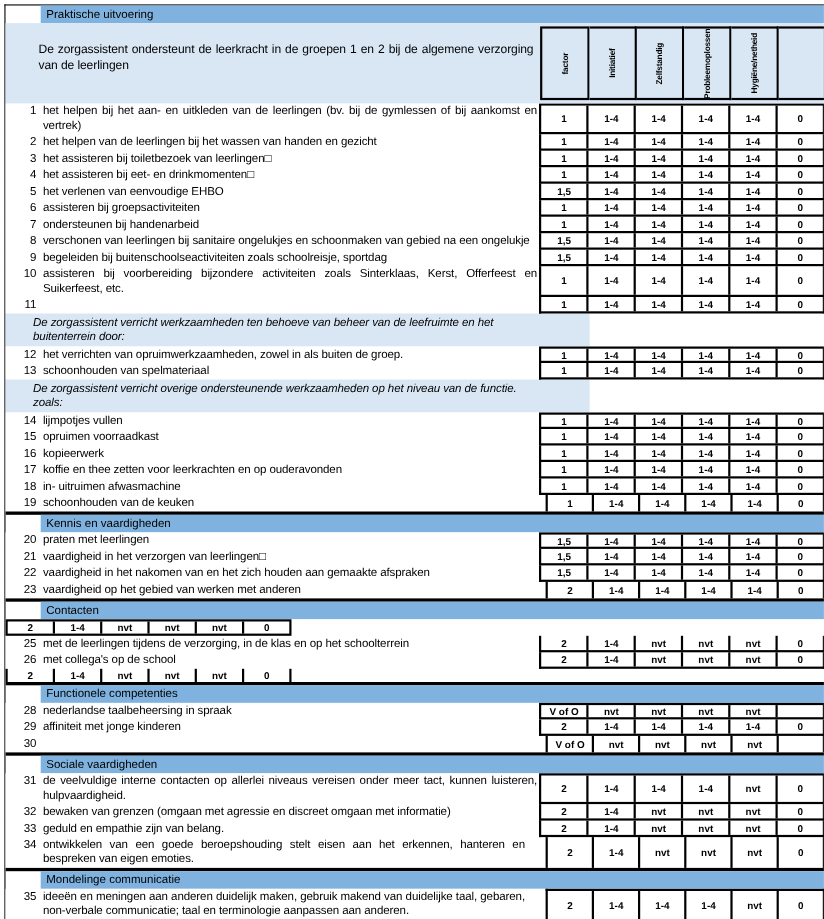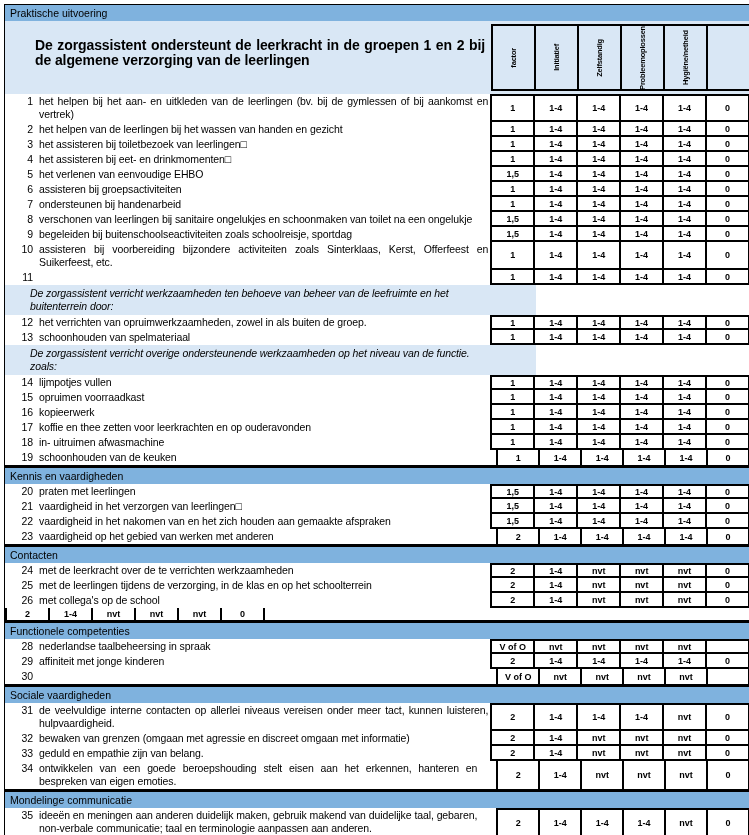--- a/index.html
+++ b/index.html
@@ -9,26 +9,27 @@
     color:#000;
     padding:4px 0 8px 4px;
   }
   .doc { width:746px; border-left:1px solid #000; border-top:1px solid #000; }
 
   .section-bar {
     height:16px; line-height:16px;
     background:var(--bar-blue,#7FB2DE);
     font-size:10.5px; padding-left:5px;
     overflow:hidden;
+    margin-left:32px;
   }
 
   .header-block { height:73px; background:var(--light-blue,#D9E7F5); position:relative; }
   .intro {
     position:absolute; left:30px; top:17px; width:450px;
-    font-weight:bold; font-size:14px; line-height:15px;
+    font-weight:normal; font-size:11px; line-height:15px;
     text-align:justify; letter-spacing:-0.1px;
   }
   #col-headers { position:absolute; left:486px; top:3px; height:67px; width:260px; display:flex; }
   .hcell {
     flex:1; border:2px solid #000; border-left:none;
     display:flex; align-items:center; justify-content:center;
     background:var(--light-blue,#D9E7F5);
   }
   .hcell:first-child { border-left:2px solid #000; }
   .vtext {
@@ -185,21 +186,21 @@
           <div class="cell">1-4</div>
           <div class="cell">1-4</div>
           <div class="cell">1-4</div>
           <div class="cell">1-4</div>
           <div class="cell">0</div>
         </div>
       </div>
       <div class="row">
         <div class="desc">
           <div class="num">8</div>
-          <div class="txt">verschonen van leerlingen bij sanitaire ongelukjes en schoonmaken van toilet na een ongelukje</div>
+          <div class="txt">verschonen van leerlingen bij sanitaire ongelukjes en schoonmaken van gebied na een ongelukje</div>
         </div>
         <div class="vals joined">
           <div class="cell">1,5</div>
           <div class="cell">1-4</div>
           <div class="cell">1-4</div>
           <div class="cell">1-4</div>
           <div class="cell">1-4</div>
           <div class="cell">0</div>
         </div>
       </div>
@@ -412,24 +413,20 @@
           <div class="cell">2</div>
           <div class="cell">1-4</div>
           <div class="cell">1-4</div>
           <div class="cell">1-4</div>
           <div class="cell">1-4</div>
           <div class="cell">0</div>
         </div>
       </div>
       <div class="section-bar">Contacten</div>
       <div class="row">
-        <div class="desc">
-          <div class="num">24</div>
-          <div class="txt">met de leerkracht over de te verrichten werkzaamheden</div>
-        </div>
         <div class="vals">
           <div class="cell">2</div>
           <div class="cell">1-4</div>
           <div class="cell">nvt</div>
           <div class="cell">nvt</div>
           <div class="cell">nvt</div>
           <div class="cell">0</div>
         </div>
       </div>
       <div class="row">

